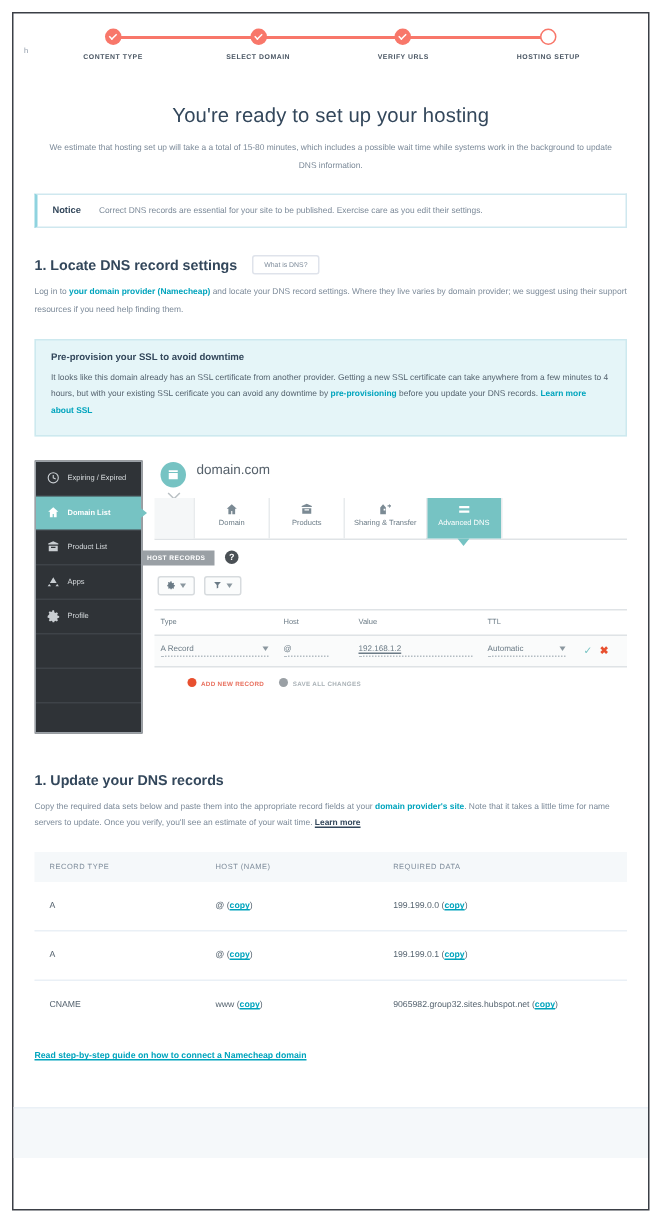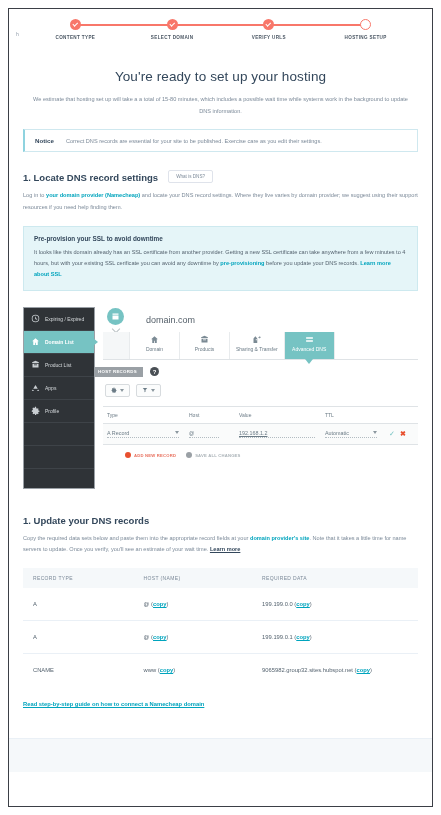--- a/index.html
+++ b/index.html
@@ -202,21 +202,21 @@
   }
   .nav-ico { width: 9px; height: 9px; color: #c9ced2; flex: 0 0 9px; }
   .nav-item.active .nav-ico { color: #ffffff; }
   .nav-ico svg { display: block; width: 9px; height: 9px; fill: currentColor; }
 
   .shot-main {
     position: absolute;
     left: 80px; top: 0;
     right: 0; bottom: 0;
   }
-  .dom-head { display: flex; align-items: flex-end; gap: 22px; margin: 5px 0 7px 4px; }
+  .dom-head { display: flex; align-items: flex-start; gap: 7px; margin: 5px 0 7px 4px; }
   .dom-avatar {
     width: 17px; height: 17px; border-radius: 50%;
     background: #76c3c3;
     display: flex; align-items: center; justify-content: center;
     position: relative;
   }
   .dom-avatar svg { width: 9px; height: 9px; fill: #ffffff; }
   .dom-avatar:after {
     content: "";
     position: absolute; left: 50%; bottom: -7px; margin-left: -2.5px;

